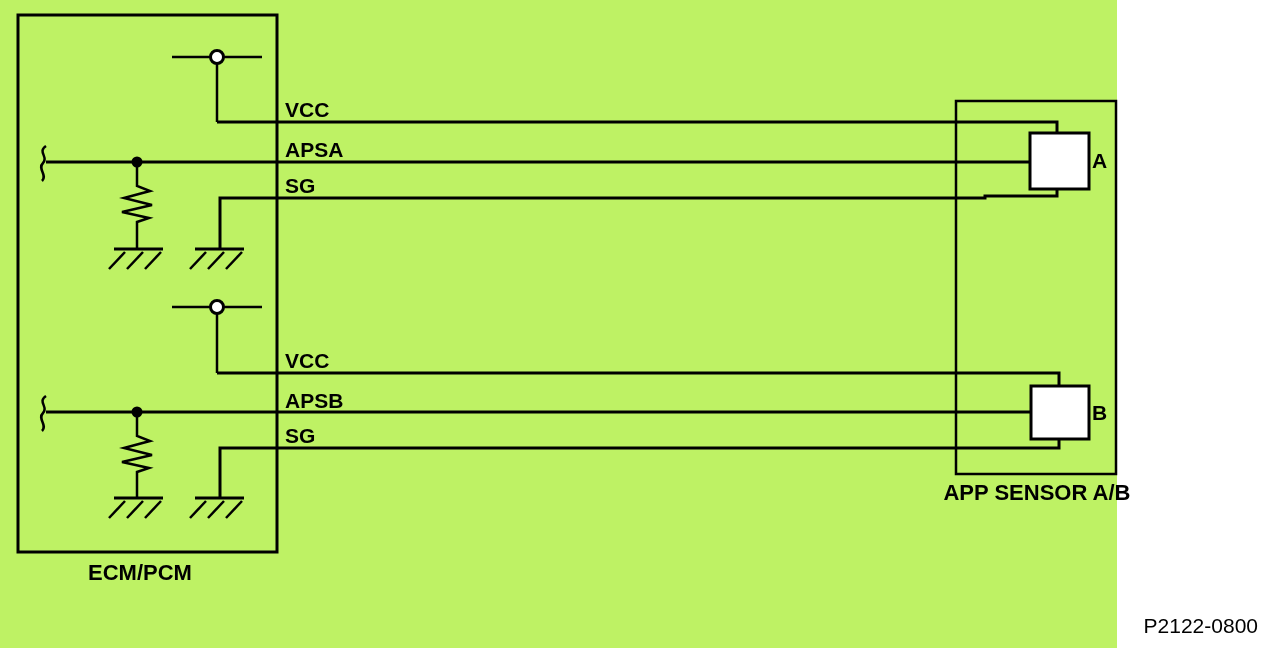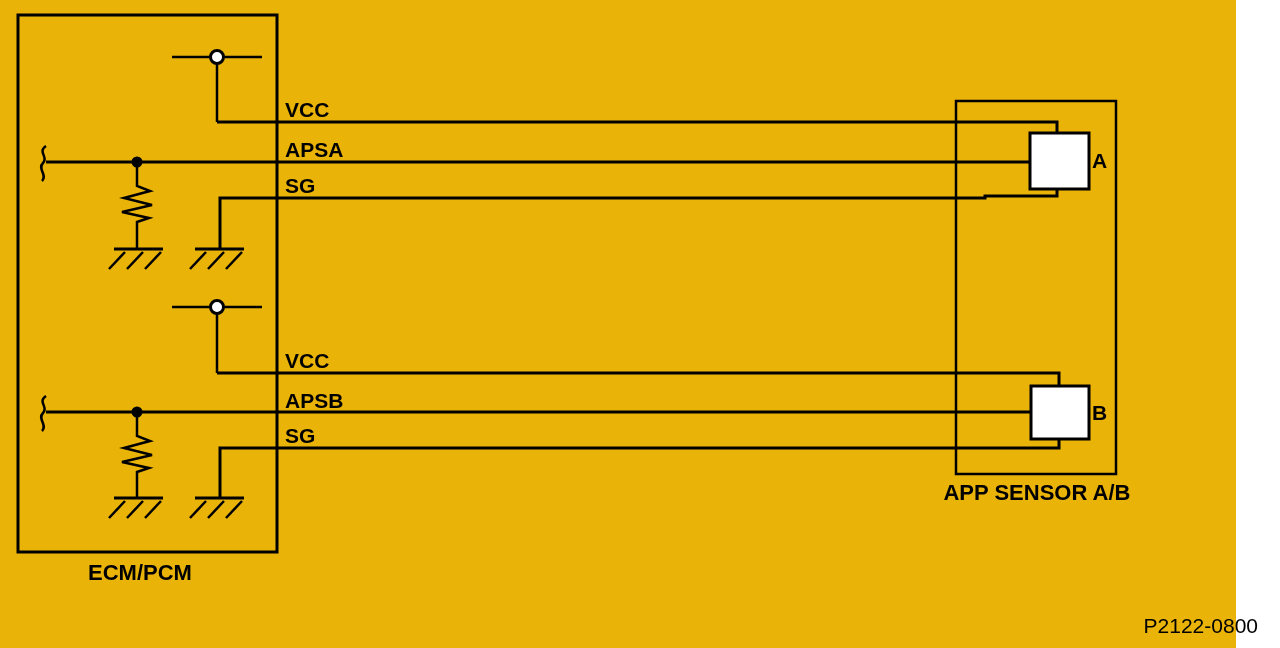--- a/index.html
+++ b/index.html
@@ -2,23 +2,23 @@
 <html><head>
 <meta charset="utf-8">
 <style>
   html, body {
     margin: 0;
     padding: 0;
     background: #ffffff;
   }
   .canvas {
     position: relative;
-    width: 1236px;
+    width: 1117px;
     height: 648px;
-    background: #eab308;
+    background: #bef264;
     font-family: "Liberation Sans", sans-serif;
   }
   svg { display: block; }
   .wire       { stroke: #000000; stroke-width: 3;   fill: none; }
   .thinline   { stroke: #000000; stroke-width: 2.5; fill: none; }
   .boxline    { stroke: #000000; stroke-width: 3;   fill: none; }
   .sensorline { stroke: #000000; stroke-width: 2.5; fill: none; }
   .pinbox     { stroke: #000000; stroke-width: 3;   fill: #ffffff; }
   .gbar       { stroke: #000000; stroke-width: 3;   fill: none; }
   .ghatch     { stroke: #000000; stroke-width: 2.5; fill: none; }

